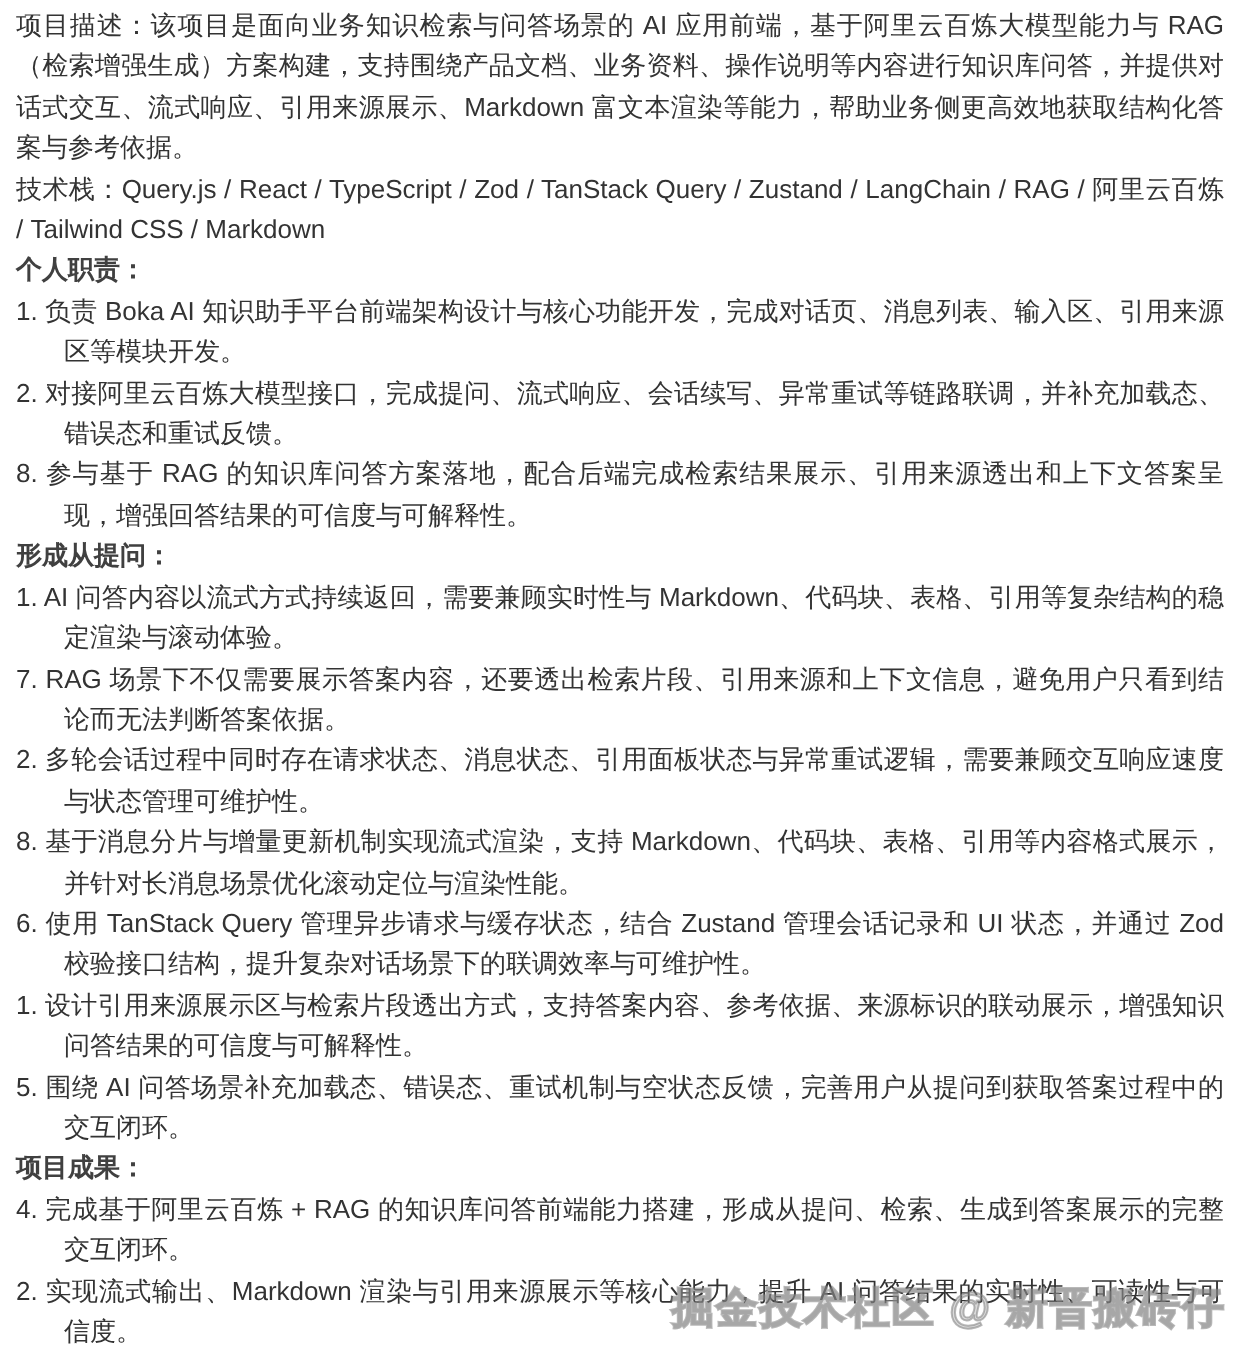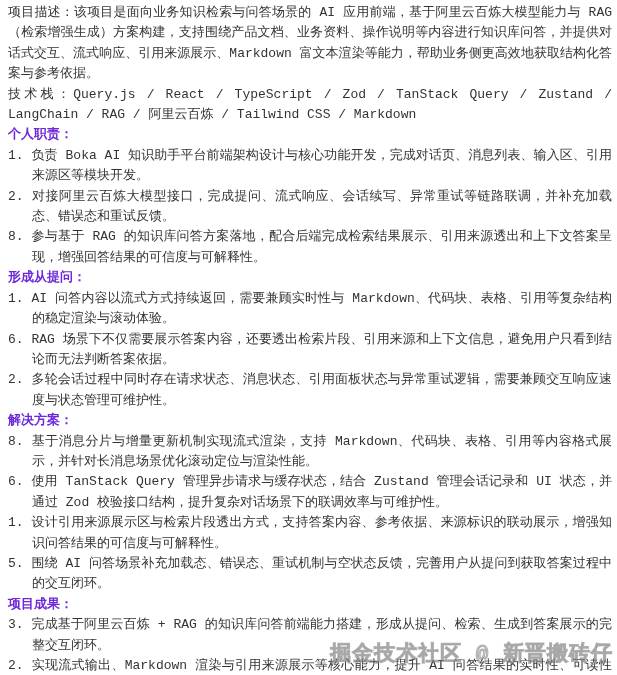--- a/index.html
+++ b/index.html
@@ -8,37 +8,37 @@
     background: #ffffff;
   }
   .page {
     position: relative;
     width: 617px;
     height: 675px;
     box-sizing: border-box;
     padding: 3px 5px 0 8px;
     overflow: hidden;
     background: #ffffff;
-    font-family: Liberation Mono, monospace;
+    font-family: Liberation Sans, sans-serif;
     font-size: 13px;
     line-height: 20.4px;
     color: #333333;
     text-align: justify;
   }
   .para {
     margin: 0;
   }
   .lbl {
     
     font-weight: normal;
   }
   .heading {
     margin: 0;
     font-weight: bold;
-    color: #6d28d9;
+    color: #404040;
   }
   .item {
     margin: 0;
     padding-left: 24px;
     text-indent: -24px;
   }
   .watermark {
     position: absolute;
     right: 4px;
     bottom: 10px;
@@ -60,28 +60,27 @@
 
   <p class="para"><span class="lbl">技术栈：</span><span>Query.js / React / TypeScript / Zod / TanStack Query / Zustand / LangChain / RAG / 阿里云百炼 / Tailwind CSS / Markdown</span></p>
 
   <p class="heading">个人职责：</p>
   <p class="item">1. 负责 Boka AI 知识助手平台前端架构设计与核心功能开发，完成对话页、消息列表、输入区、引用来源区等模块开发。</p>
   <p class="item">2. 对接阿里云百炼大模型接口，完成提问、流式响应、会话续写、异常重试等链路联调，并补充加载态、错误态和重试反馈。</p>
   <p class="item">8. 参与基于 RAG 的知识库问答方案落地，配合后端完成检索结果展示、引用来源透出和上下文答案呈现，增强回答结果的可信度与可解释性。</p>
 
   <p class="heading">形成从提问：</p>
   <p class="item">1. AI 问答内容以流式方式持续返回，需要兼顾实时性与 Markdown、代码块、表格、引用等复杂结构的稳定渲染与滚动体验。</p>
-  <p class="item">6. RAG 场景下不仅需要展示答案内容，还要透出检索片段、引用来源和上下文信息，避免用户只看到结论而无法判断答案依据。</p>
+  <p class="item">7. RAG 场景下不仅需要展示答案内容，还要透出检索片段、引用来源和上下文信息，避免用户只看到结论而无法判断答案依据。</p>
   <p class="item">2. 多轮会话过程中同时存在请求状态、消息状态、引用面板状态与异常重试逻辑，需要兼顾交互响应速度与状态管理可维护性。</p>
 
-  <p class="heading">解决方案：</p>
   <p class="item">8. 基于消息分片与增量更新机制实现流式渲染，支持 Markdown、代码块、表格、引用等内容格式展示，并针对长消息场景优化滚动定位与渲染性能。</p>
   <p class="item">6. 使用 TanStack Query 管理异步请求与缓存状态，结合 Zustand 管理会话记录和 UI 状态，并通过 Zod 校验接口结构，提升复杂对话场景下的联调效率与可维护性。</p>
   <p class="item">1. 设计引用来源展示区与检索片段透出方式，支持答案内容、参考依据、来源标识的联动展示，增强知识问答结果的可信度与可解释性。</p>
   <p class="item">5. 围绕 AI 问答场景补充加载态、错误态、重试机制与空状态反馈，完善用户从提问到获取答案过程中的交互闭环。</p>
 
   <p class="heading">项目成果：</p>
-  <p class="item">3. 完成基于阿里云百炼 + RAG 的知识库问答前端能力搭建，形成从提问、检索、生成到答案展示的完整交互闭环。</p>
+  <p class="item">4. 完成基于阿里云百炼 + RAG 的知识库问答前端能力搭建，形成从提问、检索、生成到答案展示的完整交互闭环。</p>
   <p class="item">2. 实现流式输出、Markdown 渲染与引用来源展示等核心能力，提升 AI 问答结果的实时性、可读性与可信度。</p>
 
   <div class="watermark">掘金技术社区 @ 新晋搬砖仔</div>
 
 </div>
 
 </body></html>

